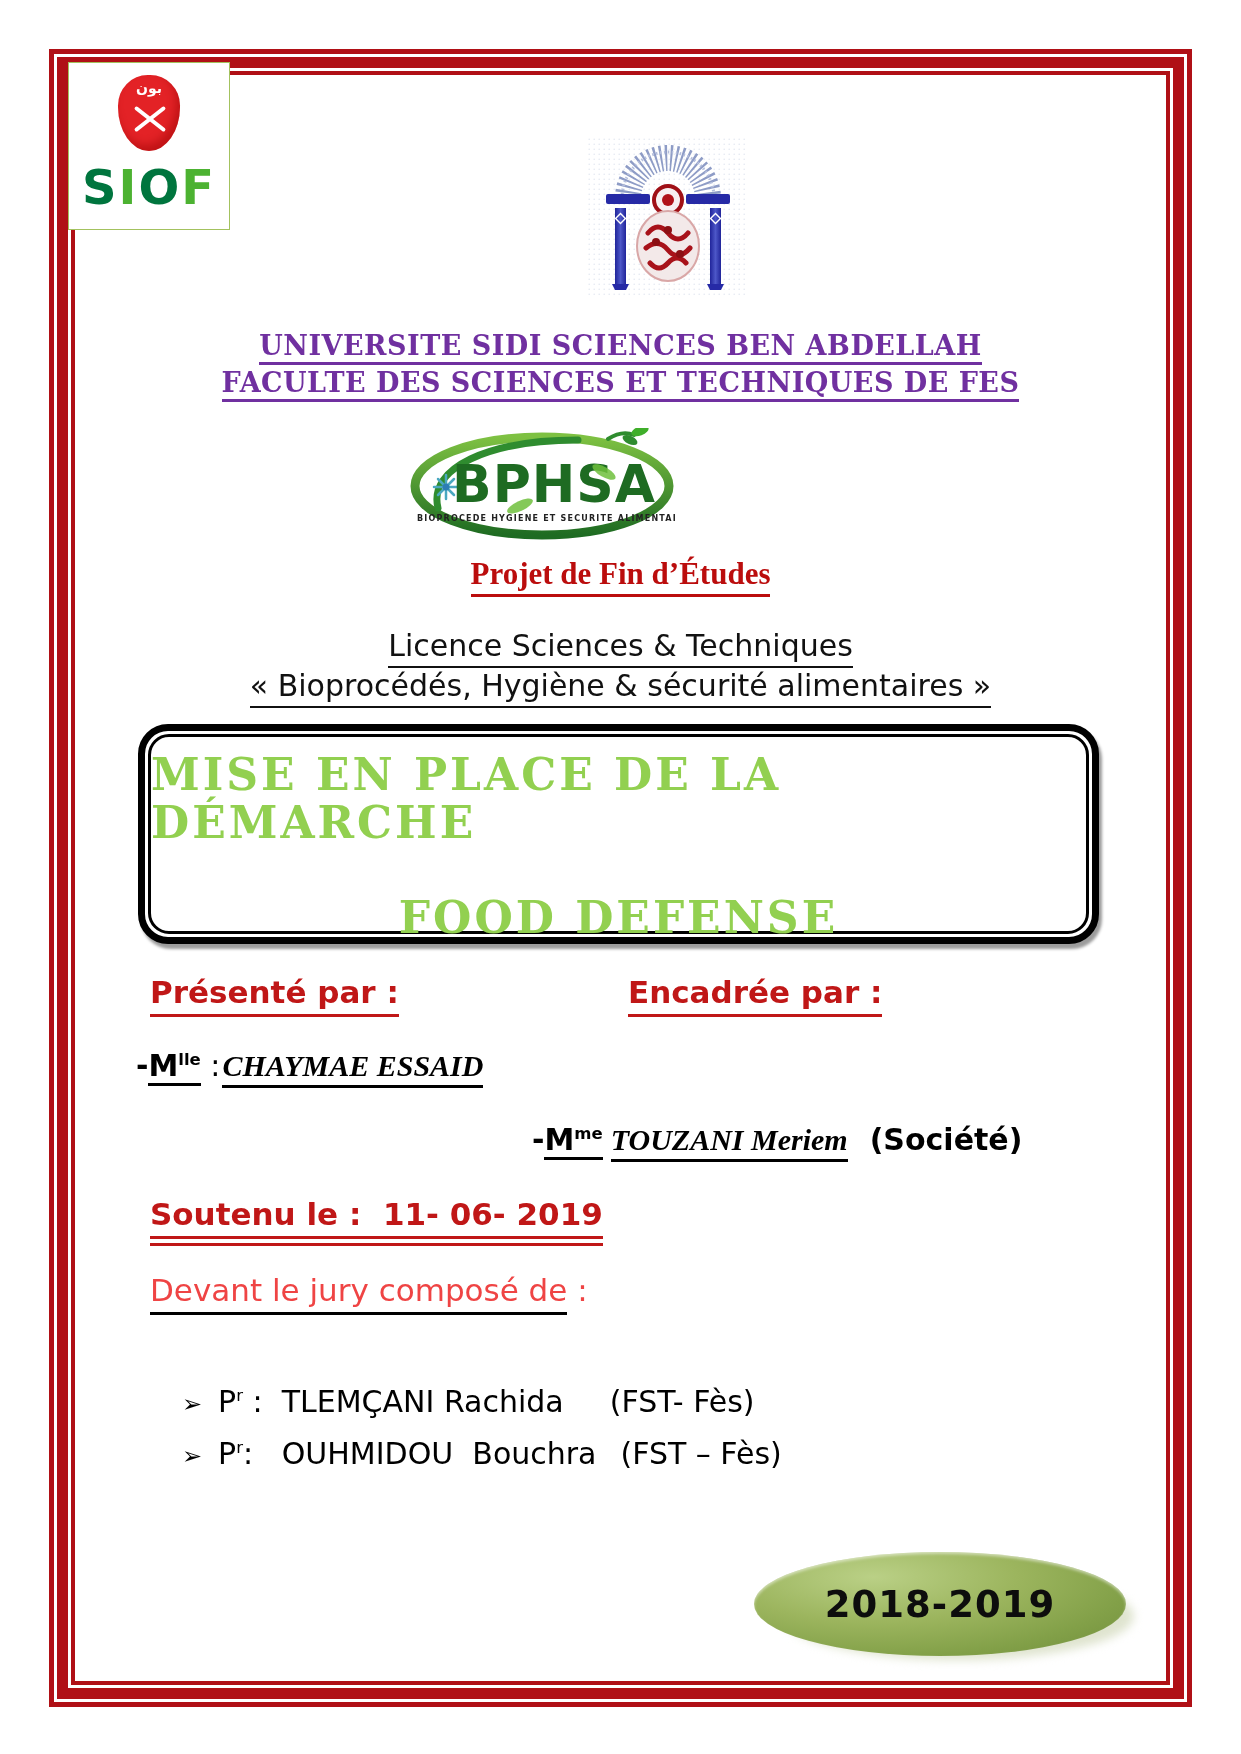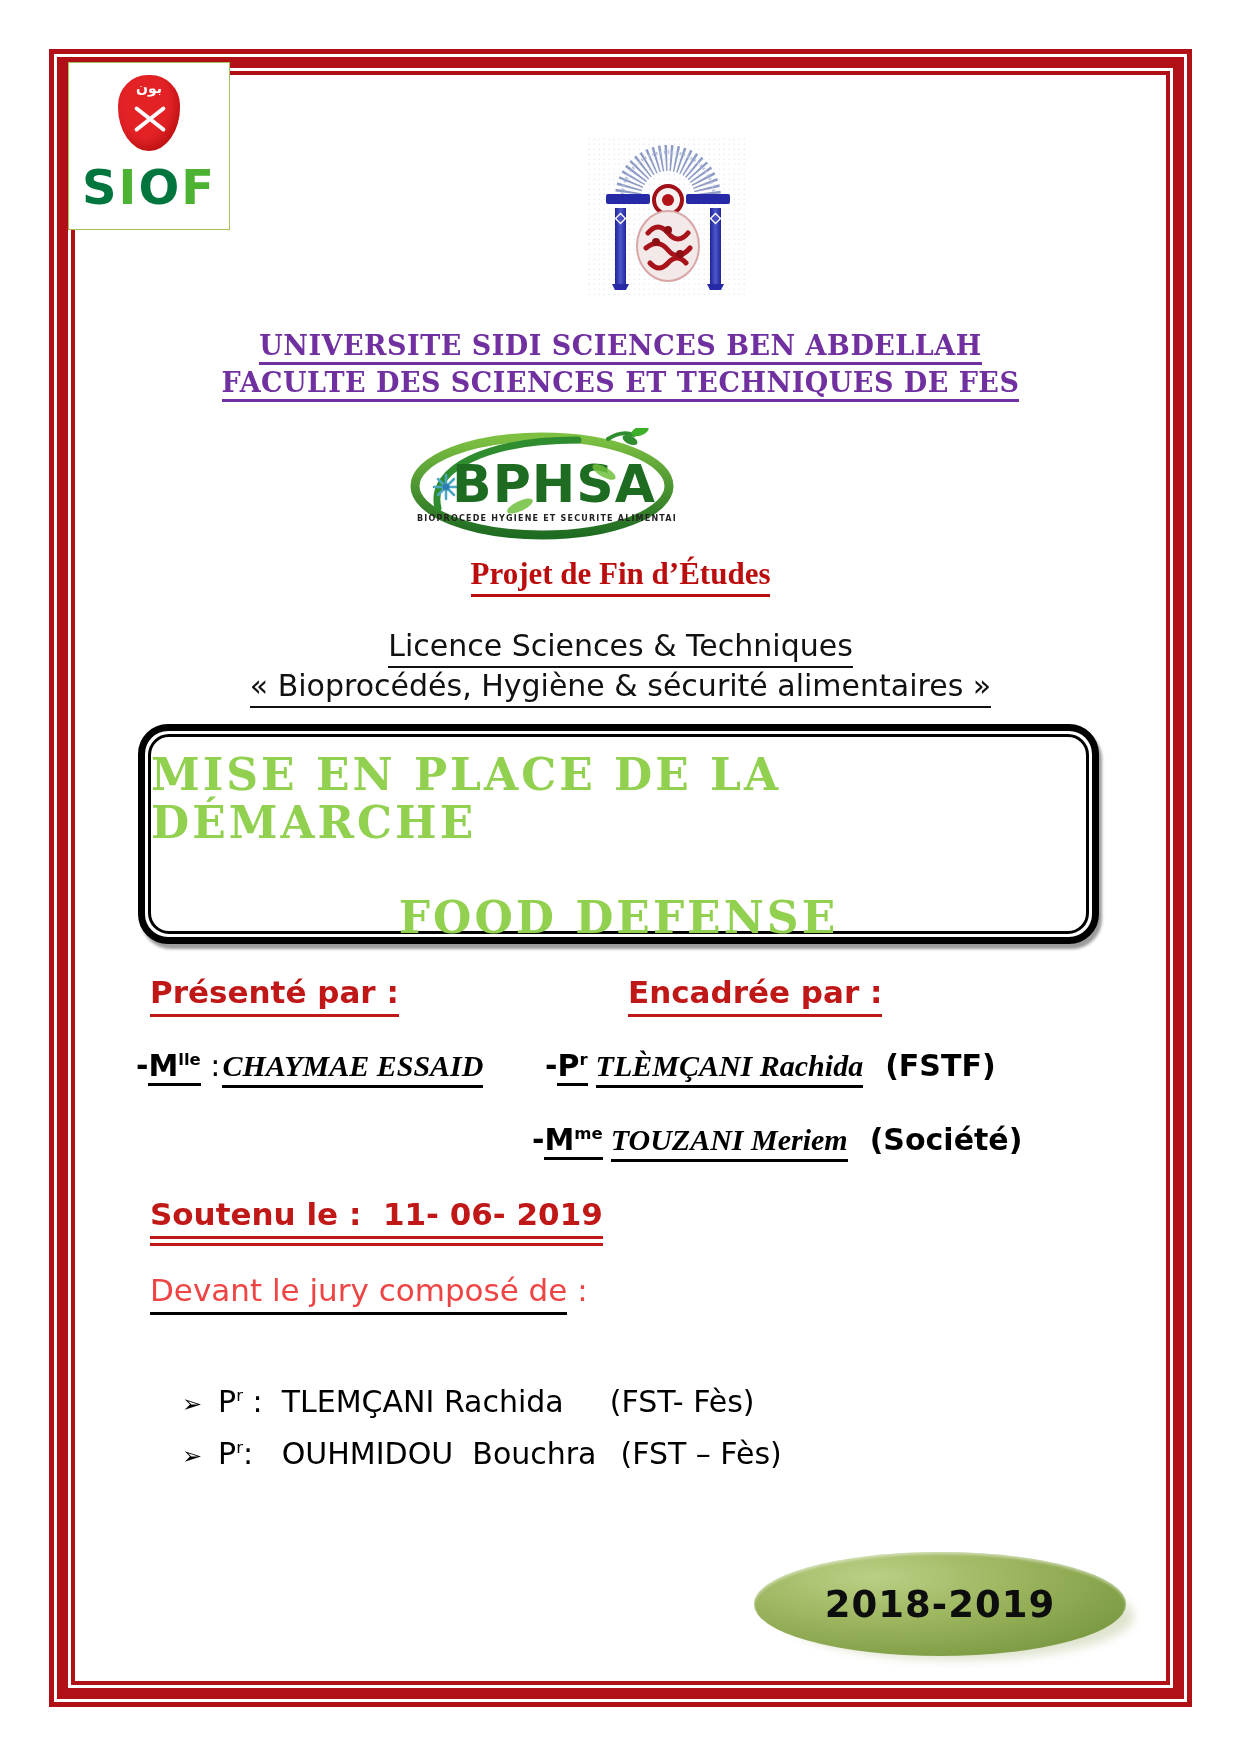--- a/index.html
+++ b/index.html
@@ -207,21 +207,20 @@
 
   <div class="abs redlabel lbl-presente">
     <span>Présenté par :</span>
   </div>
   <div class="abs redlabel lbl-encadree">
     <span>Encadrée par :</span>
   </div>
 
   <div class="abs name-row row-presented"><span class="dash">-</span><span class="honor"><span>M</span><sup>lle</sup></span><span> :</span><span class="pname" style="margin-left:2px">CHAYMAE ESSAID</span></div>
 
-  <div class="abs name-row row-sup1"><span class="dash">-</span><span class="honor"><span>P</span><sup>r</sup></span><span class="pname">TLÈMÇANI Rachida</span><span class="affil">(FSTF)</span></div>
 
   <div class="abs name-row row-sup2"><span class="dash">-</span><span class="honor"><span>M</span><sup>me</sup></span><span class="pname">TOUZANI Meriem</span><span class="affil">(Société)</span></div>
 
   <div class="abs soutenu">
     <span><span>Soutenu le :</span><span>  11- 06- 2019</span></span>
   </div>
 
   <div class="abs devant">
     <span class="dv">Devant le jury composé de</span><span> :</span>
   </div>

